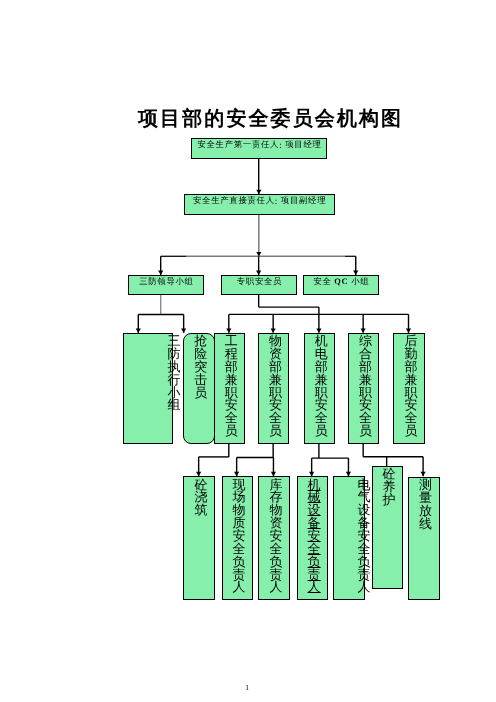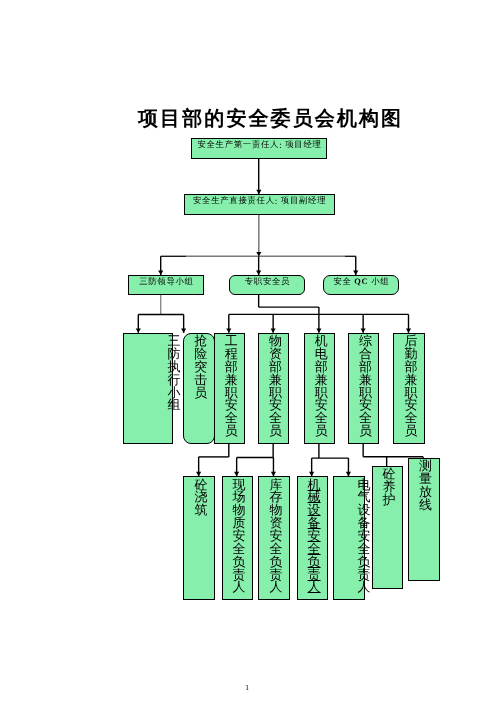--- a/index.html
+++ b/index.html
@@ -102,24 +102,24 @@
   <div id="nodes">
       <div class="node h" style="left: 190.9px; top: 106.1px; width: 136.5px; height: 21px;">
         <span>安全生产第一责任人<span class="lo">：</span>项目经理</span>
       </div>
       <div class="node h" style="left: 183.7px; top: 162.2px; width: 151.2px; height: 20.8px;">
         <span>安全生产直接责任人<span class="lo">：</span>项目副经理</span>
       </div>
       <div class="node h" style="left: 128px; top: 243px; width: 76.1px; height: 19.7px;">
         <span>三防领导小组</span>
       </div>
-      <div class="node h" style="left: 229px; top: 243px; width: 76.2px; height: 19.7px; border-radius: 6px;">
+      <div class="node h" style="left: 221px; top: 243px; width: 76.2px; height: 19.7px;">
         <span>专职安全员</span>
       </div>
-      <div class="node h" style="left: 323px; top: 243px; width: 76px; height: 19.7px; border-radius: 7px;">
+      <div class="node h" style="left: 303px; top: 243px; width: 76px; height: 19.7px;">
         <span>安全 <span class="bd">QC</span> 小组</span>
       </div>
       <div class="node v" style="left: 123px; top: 300.8px; width: 31.5px; height: 111.4px; padding-left: 48px;">
         <span>三防执行小组</span>
       </div>
       <div class="node v" style="left: 183px; top: 300.8px; width: 31.6px; height: 111.4px; border-radius: 8px;">
         <span>抢险突击员</span>
       </div>
       <div class="node v" style="left: 213.6px; top: 300.8px; width: 31.3px; height: 111.4px;">
         <span>工程部兼职安全员</span>
@@ -147,19 +147,19 @@
       </div>
       <div class="node v" style="left: 296.5px; top: 444.2px; width: 31.2px; height: 123.4px; text-decoration: underline;">
         <span>机械设备安全负责人</span>
       </div>
       <div class="node v" style="left: 333.2px; top: 444.2px; width: 31.4px; height: 123.4px; padding-left: 26px;">
         <span>电气设备安全负责人</span>
       </div>
       <div class="node v" style="left: 371.5px; top: 434px; width: 31.2px; height: 123.4px;">
         <span>砼养护</span>
       </div>
-      <div class="node v" style="left: 407.5px; top: 426px; width: 32.1px; height: 123.4px;">
+      <div class="node v" style="left: 407.5px; top: 445px; width: 32.1px; height: 123.4px;">
         <span>测量放线</span>
       </div>
     </div>
 
   <div id="pageno">1</div>
 </div>
 
 </body></html>

